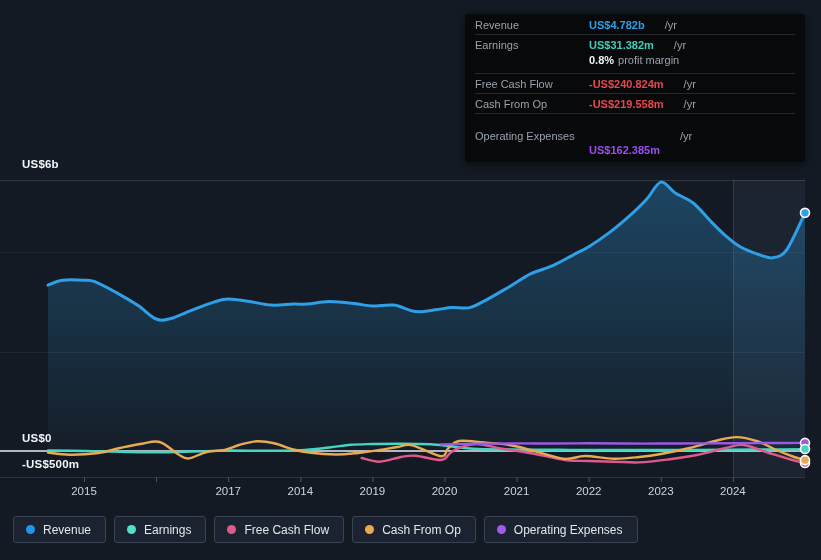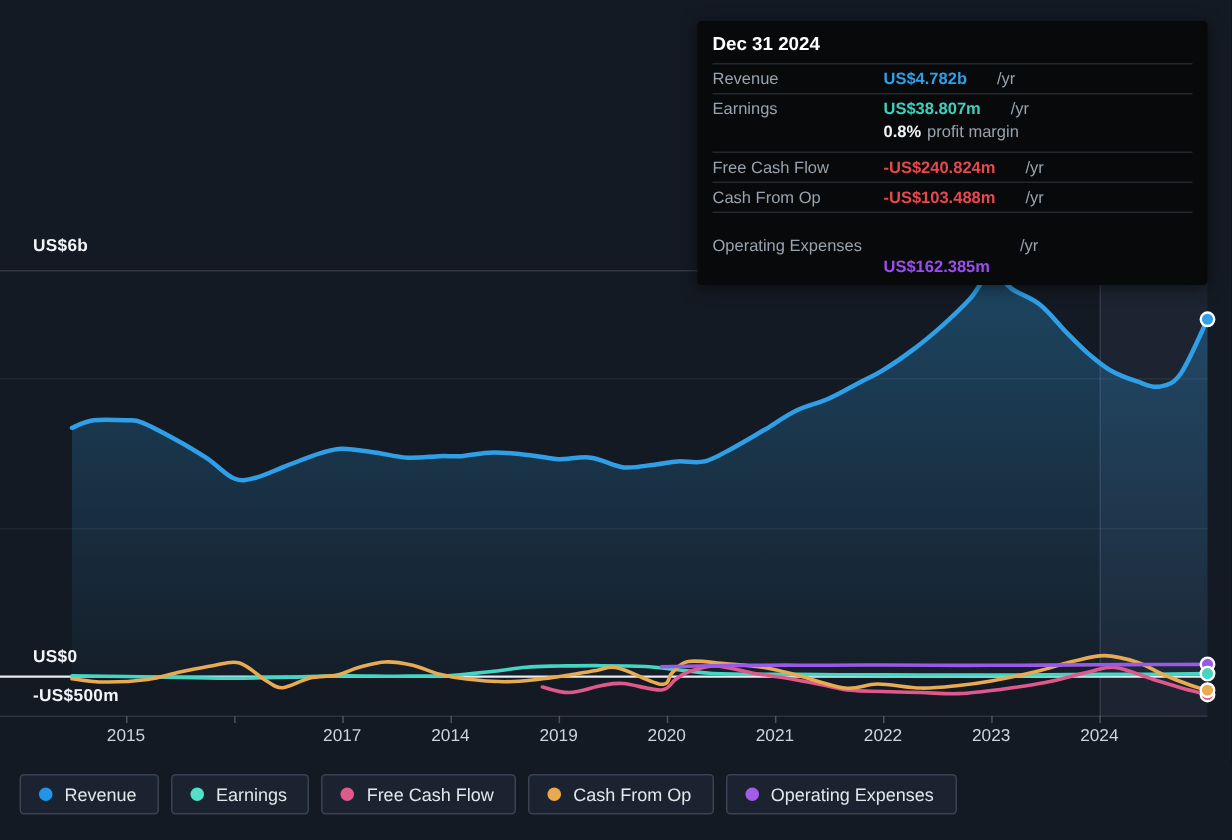--- a/index.html
+++ b/index.html
@@ -101,45 +101,44 @@
       <span class="xlab" style="left: 300.3px;">2014</span>
       <span class="xlab" style="left: 372.4px;">2019</span>
       <span class="xlab" style="left: 444.5px;">2020</span>
       <span class="xlab" style="left: 516.6px;">2021</span>
       <span class="xlab" style="left: 588.7px;">2022</span>
       <span class="xlab" style="left: 660.8px;">2023</span>
       <span class="xlab" style="left: 732.9px;">2024</span>
     </div>
 
   <div class="tooltip">
-    <div class="tt-title">Dec 31 2024</div>
     <div id="tt-rows">
         <div class="tt-row">
           <span class="tt-label">Revenue</span>
           <span class="tt-val" style="color: rgb(47, 159, 232);">US$4.782b</span>
           <span class="tt-suffix">/yr</span>
         </div>
         <div class="tt-row bordered">
           <span class="tt-label">Earnings</span>
-          <span class="tt-val" style="color: rgb(63, 208, 189);">US$38.807m</span>
+          <span class="tt-val" style="color: rgb(63, 208, 189);">US$31.382m</span>
           <span class="tt-suffix">/yr</span>
         </div>
         <div class="tt-subrow">
           <span class="tt-subspacer"></span>
           <span class="tt-subbold">0.8%</span>
           <span class="tt-subtext">profit margin</span>
         </div>
         <div class="tt-row bordered">
           <span class="tt-label">Free Cash Flow</span>
           <span class="tt-val" style="color: rgb(229, 72, 77);">-US$240.824m</span>
           <span class="tt-suffix">/yr</span>
         </div>
         <div class="tt-row bordered">
           <span class="tt-label">Cash From Op</span>
-          <span class="tt-val" style="color: rgb(229, 72, 77);">-US$103.488m</span>
+          <span class="tt-val" style="color: rgb(229, 72, 77);">-US$219.558m</span>
           <span class="tt-suffix">/yr</span>
         </div>
         <div class="tt-row bordered">
           <span class="tt-label">Operating Expenses</span>
           <span class="tt-val" style="color: rgb(155, 77, 238); margin-top: 29px;">US$162.385m</span>
           <span class="tt-suffix">/yr</span>
         </div>
       </div>
   </div>
 

